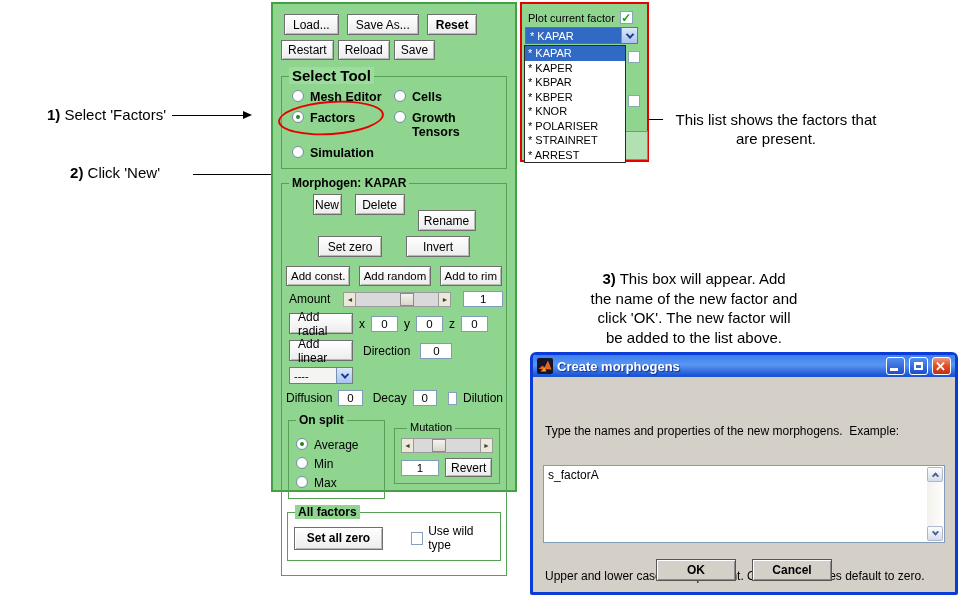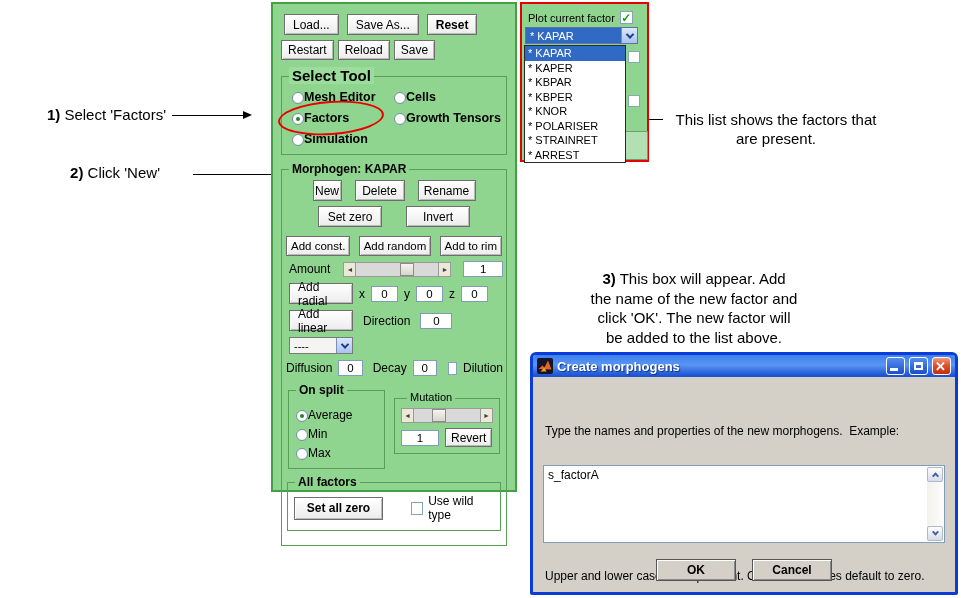--- a/index.html
+++ b/index.html
@@ -32,21 +32,21 @@
   .b-bold { font-weight:bold; }
 
   .frame { position:relative; border:1px solid #56a156; }
   .frame-label { position:absolute; top:-8px; left:7px; background:#8fd48f; padding:0 3px;
                  font-weight:bold; font-size:12px; white-space:nowrap; }
   .frame-label.big { font-size:15px; top:-10px; background:#9cdc9c; }
   .frame-label.normal { font-weight:normal; font-size:11px; }
 
   .st-frame { margin:16px 2px 0 2px; padding:13px 4px 8px 10px; }
   .radio-grid { display:grid; grid-template-columns:102px auto; row-gap:7px; }
-  .radio-item { display:flex; align-items:flex-end; font-weight:bold; font-size:12.5px; position:relative; }
+  .radio-item { display:flex; align-items:flex-start; gap:6px; font-weight:bold; font-size:12.5px; position:relative; }
   .radio { width:12px; height:12px; border-radius:50%; flex:0 0 12px;
            background:radial-gradient(circle at 35% 35%, #ffffff 55%, #d7e2ee);
            border:1px solid #7890a8; position:relative; }
   .radio .dot { position:absolute; left:3px; top:3px; width:4px; height:4px; border-radius:50%; background:#1f8a1f; }
 
   .mo-frame { margin:14px 2px 0 2px; padding:10px 3px 6px 3px; }
   .c-row { display:flex; justify-content:center; gap:13px; }
   .mt5 { margin-top:5px; } .mt6 { margin-top:6px; }
   .add-row { display:flex; justify-content:space-between; padding:0 1px; margin-top:9px; }
   .add-row .btn { font-size:11.5px; padding:0 4px; height:20px; }
@@ -195,21 +195,21 @@
         </div>
       </div>
     </div>
 
     <div class="frame mo-frame">
       <div class="frame-label">Morphogen: KAPAR</div>
 
       <div class="c-row">
         <div class="btn" style="width:29px;">New</div>
         <div class="btn" style="width:50px;">Delete</div>
-        <div class="btn" style="width:58px;">Rename</div>
+        <div class="btn" style="width:58px;margin-top:16px;">Rename</div>
       </div>
       <div class="c-row mt5" style="gap:24px;">
         <div class="btn" style="width:64px;">Set zero</div>
         <div class="btn" style="width:64px;">Invert</div>
       </div>
 
       <div class="add-row">
         <div class="btn">Add const.</div>
         <div class="btn">Add random</div>
         <div class="btn">Add to rim</div>

